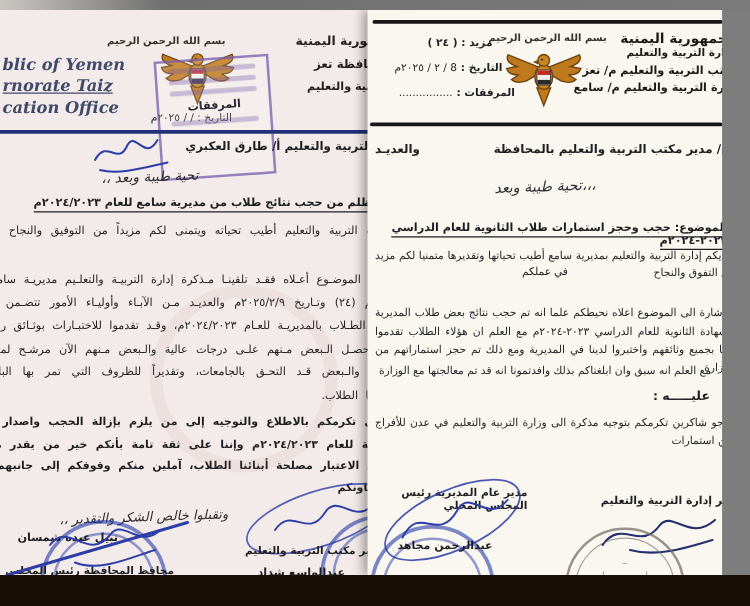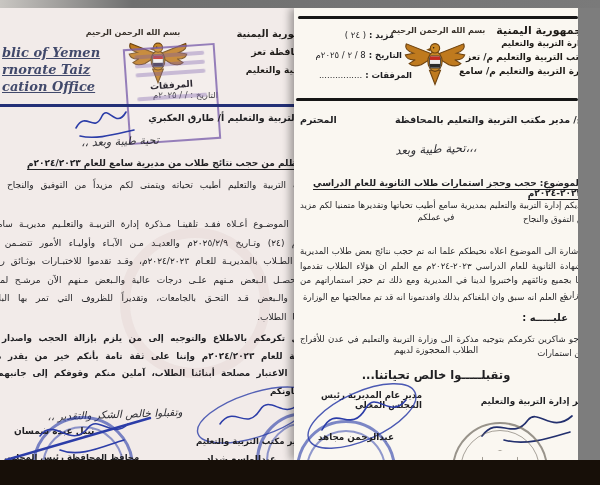--- a/index.html
+++ b/index.html
@@ -13,21 +13,21 @@
   
   .doc{position:absolute;top:8px;height:452px;overflow:hidden;}
   .doc-left{left:0;width:346px;background:#f2ebe9;z-index:1;}
   .doc-right{left:294px;width:284px;background:#faf7f1;z-index:2;box-shadow:-4px 0 8px rgba(0,0,0,.35);}
   .rtl{direction:rtl;}
   .ink{color:#1f1f22;}
   .b{font-weight:bold;}
   .just{text-align:justify;}
   .u{border-bottom:1.2px solid #1f1f22;padding-bottom:1px;}
   .hand{font-style:italic;transform:rotate(-2deg);color:#2c2c31;}
-  .eng{font-family:"DejaVu Serif",serif;font-style:italic;font-weight:600;color:#41496b;font-size:13px;line-height:17px;text-decoration:underline;}
+  .eng{font-family:"DejaVu Serif",serif;font-style:italic;font-weight:600;color:#41496b;font-size:13px;line-height:17px;}
   .rule-navy{background:#232f77;height:3px;}
   .rule-black{background:#161616;height:2.5px;border-radius:2px;}
   
   .rstamp{border-radius:50%;position:absolute;}
   .rstamp.blue{border:3px solid rgba(38,58,168,.6);}
   .rstamp.blue::before{content:"";position:absolute;inset:7px;border:2px solid rgba(38,58,168,.5);border-radius:50%;}
   .rstamp.gray{border:2.5px solid rgba(110,104,94,.7);}
   .rstamp.gray::before{content:"";position:absolute;inset:6px;border:1.5px solid rgba(110,104,94,.6);border-radius:50%;}
   .shield-inner{position:absolute;left:50%;top:50%;width:34px;height:38px;transform:translate(-50%,-50%);
      border:1.5px solid rgba(110,104,94,.65);clip-path:polygon(50% 0,100% 18%,100% 70%,50% 100%,0 70%,0 18%);}
@@ -66,21 +66,21 @@
       <rect x="50.8" y="48.5" width="18.4" height="6.7" fill="#2b2b2b"></rect>
     </svg>
 
     <div class="abs rtl" style="left:236px;top:20px;width:86px;text-align:center;color:#221f1c;">
       <div class="b" style="font-size:10px;">الجمهورية اليمنية</div>
       <div class="b" style="font-size:9.5px;margin-top:7px;">محافظة تعز</div>
       <div class="b" style="font-size:9px;margin-top:8px;">التربية والتعليم</div>
     </div>
 
     <div class="abs rtl small-note ink" style="left:222px;top:82px;width:110px;">الرقم :   (        )</div>
-    <div class="abs rtl small-note ink" style="left:88px;top:82px;width:130px;">التاريخ :      /     /  ٢٠٢٥م</div>
+    <div class="abs rtl small-note ink" style="left:88px;top:82px;width:130px;text-align:center;">التاريخ :      /     /  ٢٠٢٥م</div>
 
     <div class="abs boxstamp" style="left:126px;top:38px;width:88px;height:92px;">
       <div class="bs-line"></div>
       <div class="bs-line"></div>
       <div class="bs-line"></div>
       <div class="bs-label rtl">المرفقات</div>
       <div class="bs-line"></div>
     </div>
 
     <svg class="abs" style="left:72px;top:92px;" width="70" height="42">
@@ -150,55 +150,53 @@
       <circle cx="60" cy="20" r="8.5" fill="#c98724" stroke="#6e4310" stroke-width="2"></circle>
       <path d="M52,19 l-8,3.5 8,3.5 z" fill="#7c4e10"></path>
       <circle cx="57.5" cy="19" r="1.4" fill="#241c10"></circle>
       <rect x="50" y="34" width="20" height="22" rx="3" fill="#efefef" stroke="#3a3a3a" stroke-width="1.5"></rect>
       <rect x="50.8" y="34.8" width="18.4" height="6.5" fill="#c32a1e"></rect>
       <rect x="50.8" y="48.5" width="18.4" height="6.7" fill="#2b2b2b"></rect>
     </svg>
 
     <div class="abs rtl small-note ink b" style="left:8px;top:22px;width:92px;">
       <span>مزيد :</span>
-      <span style="font-weight:normal;margin-left:24px;">( ٢٤ )</span>
+      <span style="font-weight:bold;margin-left:24px;">( ٢٤ )</span>
     </div>
     <div class="abs rtl small-note ink b" style="left:8px;top:42px;width:100px;">
       <span>التاريخ :</span>
       <span style="font-weight:normal;">8 / ٢ / ٢٠٢٥م</span>
     </div>
     <div class="abs rtl small-note ink b" style="left:8px;top:62px;width:110px;">
       <span>المرفقات :</span>
       <span style="font-weight:normal;">................</span>
     </div>
 
     <div class="abs rule-black" style="left:2px;top:90px;width:282px;"></div>
 
     <div class="abs rtl" style="left:6px;right:-16px;top:106px;display:flex;justify-content:space-between;font-size:9.5px;">
       <span class="b ink">الأخ/ مدير مكتب التربية والتعليم بالمحافظة</span>
-      <span class="b ink">المحترم</span>
+      <span class="b ink">والعديـد</span>
     </div>
 
     <div class="abs hand" style="left:0;right:0;top:134px;text-align:center;font-size:11.5px;">تحية طيبة وبعد،،،</div>
 
     <div class="abs rtl" style="right:-4px;top:170px;width:286px;text-align:right;font-size:9px;">
       <span class="b ink u">الموضوع: حجب وحجز استمارات طلاب الثانوية للعام الدراسي ٢٠٢٣-٢٠٢٤م</span>
     </div>
 
     <div class="abs rtl just ink" style="left:6px;right:-10px;top:190px;font-size:8.6px;line-height:14px;">يهديكم إدارة التربية والتعليم بمديرية سامع أطيب تحياتها وتقديرها متمنيا لكم مزيد من التفوق والنجاح</div>
     <div class="abs rtl ink" style="left:0;right:0;top:204px;text-align:center;font-size:8.6px;font-family:Liberation Serif, serif;">في عملكم</div>
 
     <div class="abs rtl just ink" style="left:6px;right:-10px;top:236px;font-size:8.6px;line-height:14.5px;">بالإشارة الى الموضوع اعلاه نحيطكم علما انه تم حجب نتائج بعض طلاب المديرية للشهادة الثانوية للعام الدراسي ٢٠٢٣-٢٠٢٤م مع العلم ان هؤلاء الطلاب تقدموا الينا بجميع وثائقهم واختبروا لدينا في المديرية ومع ذلك تم حجز استماراتهم من الوزارة</div>
     <div class="abs rtl ink" style="left:0;right:0;top:284px;text-align:center;font-size:8.6px;">مع العلم انه سبق وان ابلغناكم بذلك وافدتمونا انه قد تم معالجتها مع الوزارة</div>
 
     <div class="abs rtl b ink" style="right:10px;top:304px;font-size:10px;">عليـــــه :</div>
     <div class="abs rtl just ink" style="left:6px;right:-8px;top:324px;font-size:8.6px;line-height:14px;">نرجو شاكرين تكرمكم بتوجيه مذكرة الى وزارة التربية والتعليم في عدن للأفراج عن استمارات</div>
-    <div class="abs rtl ink" style="left:0;right:0;top:337px;text-align:center;font-size:8.6px;">الطلاب المحجوزة لديهم</div>
-
-    <div class="abs rtl b ink" style="left:0;right:0;top:360px;text-align:center;font-size:11.5px;">وتقبلـــــوا خالص تحياتنا...</div>
+
 
     <div class="abs rtl b ink" style="right:-14px;top:388px;font-size:8.8px;">مدير إدارة التربية والتعليم</div>
     <svg class="abs" style="right:-6px;top:398px;" width="110" height="40">
       <path d="M8,30 C24,8 38,36 54,14 C64,2 78,28 98,10 M30,34 C52,40 76,32 96,26" stroke="#23306e" fill="none" stroke-width="1.7" stroke-linecap="round"></path>
     </svg>
     <div class="rstamp gray abs" style="left:158px;top:414px;width:92px;height:92px;">
       <div class="shield-inner"></div>
     </div>
 
     <div class="abs rtl b ink" style="left:2px;top:382px;width:126px;font-size:8.6px;text-align:right;">مدير عام المديرية رئيس المجلس المحلي</div>

